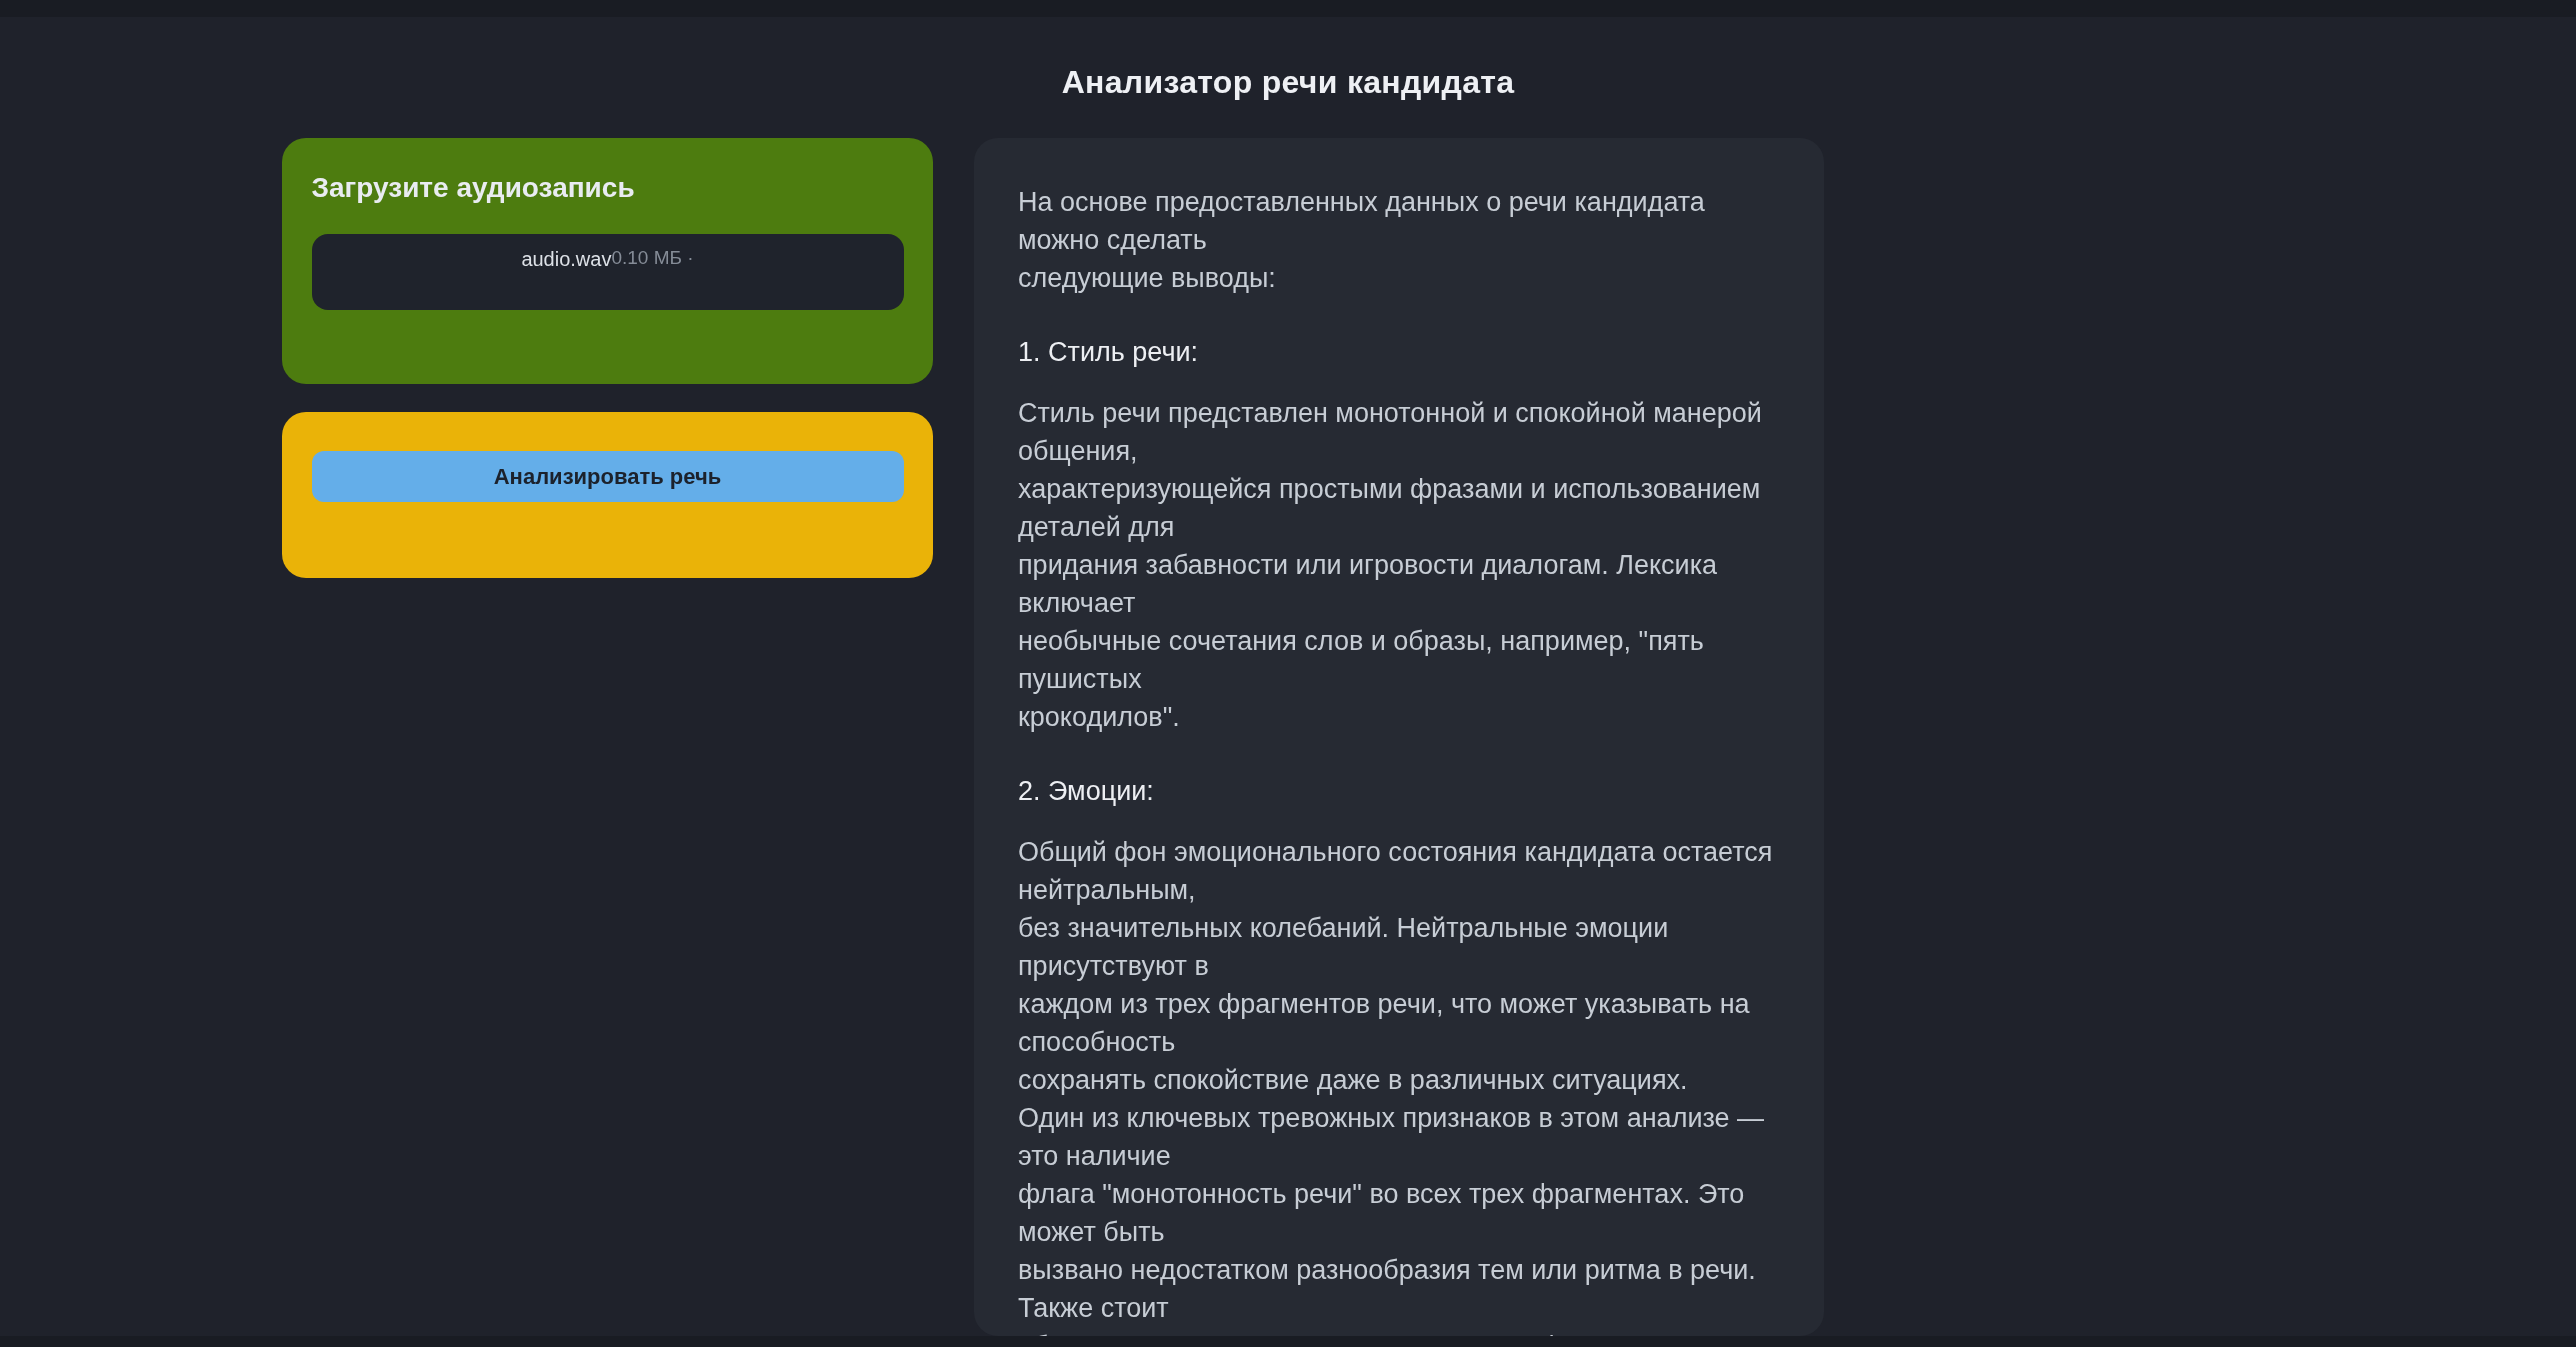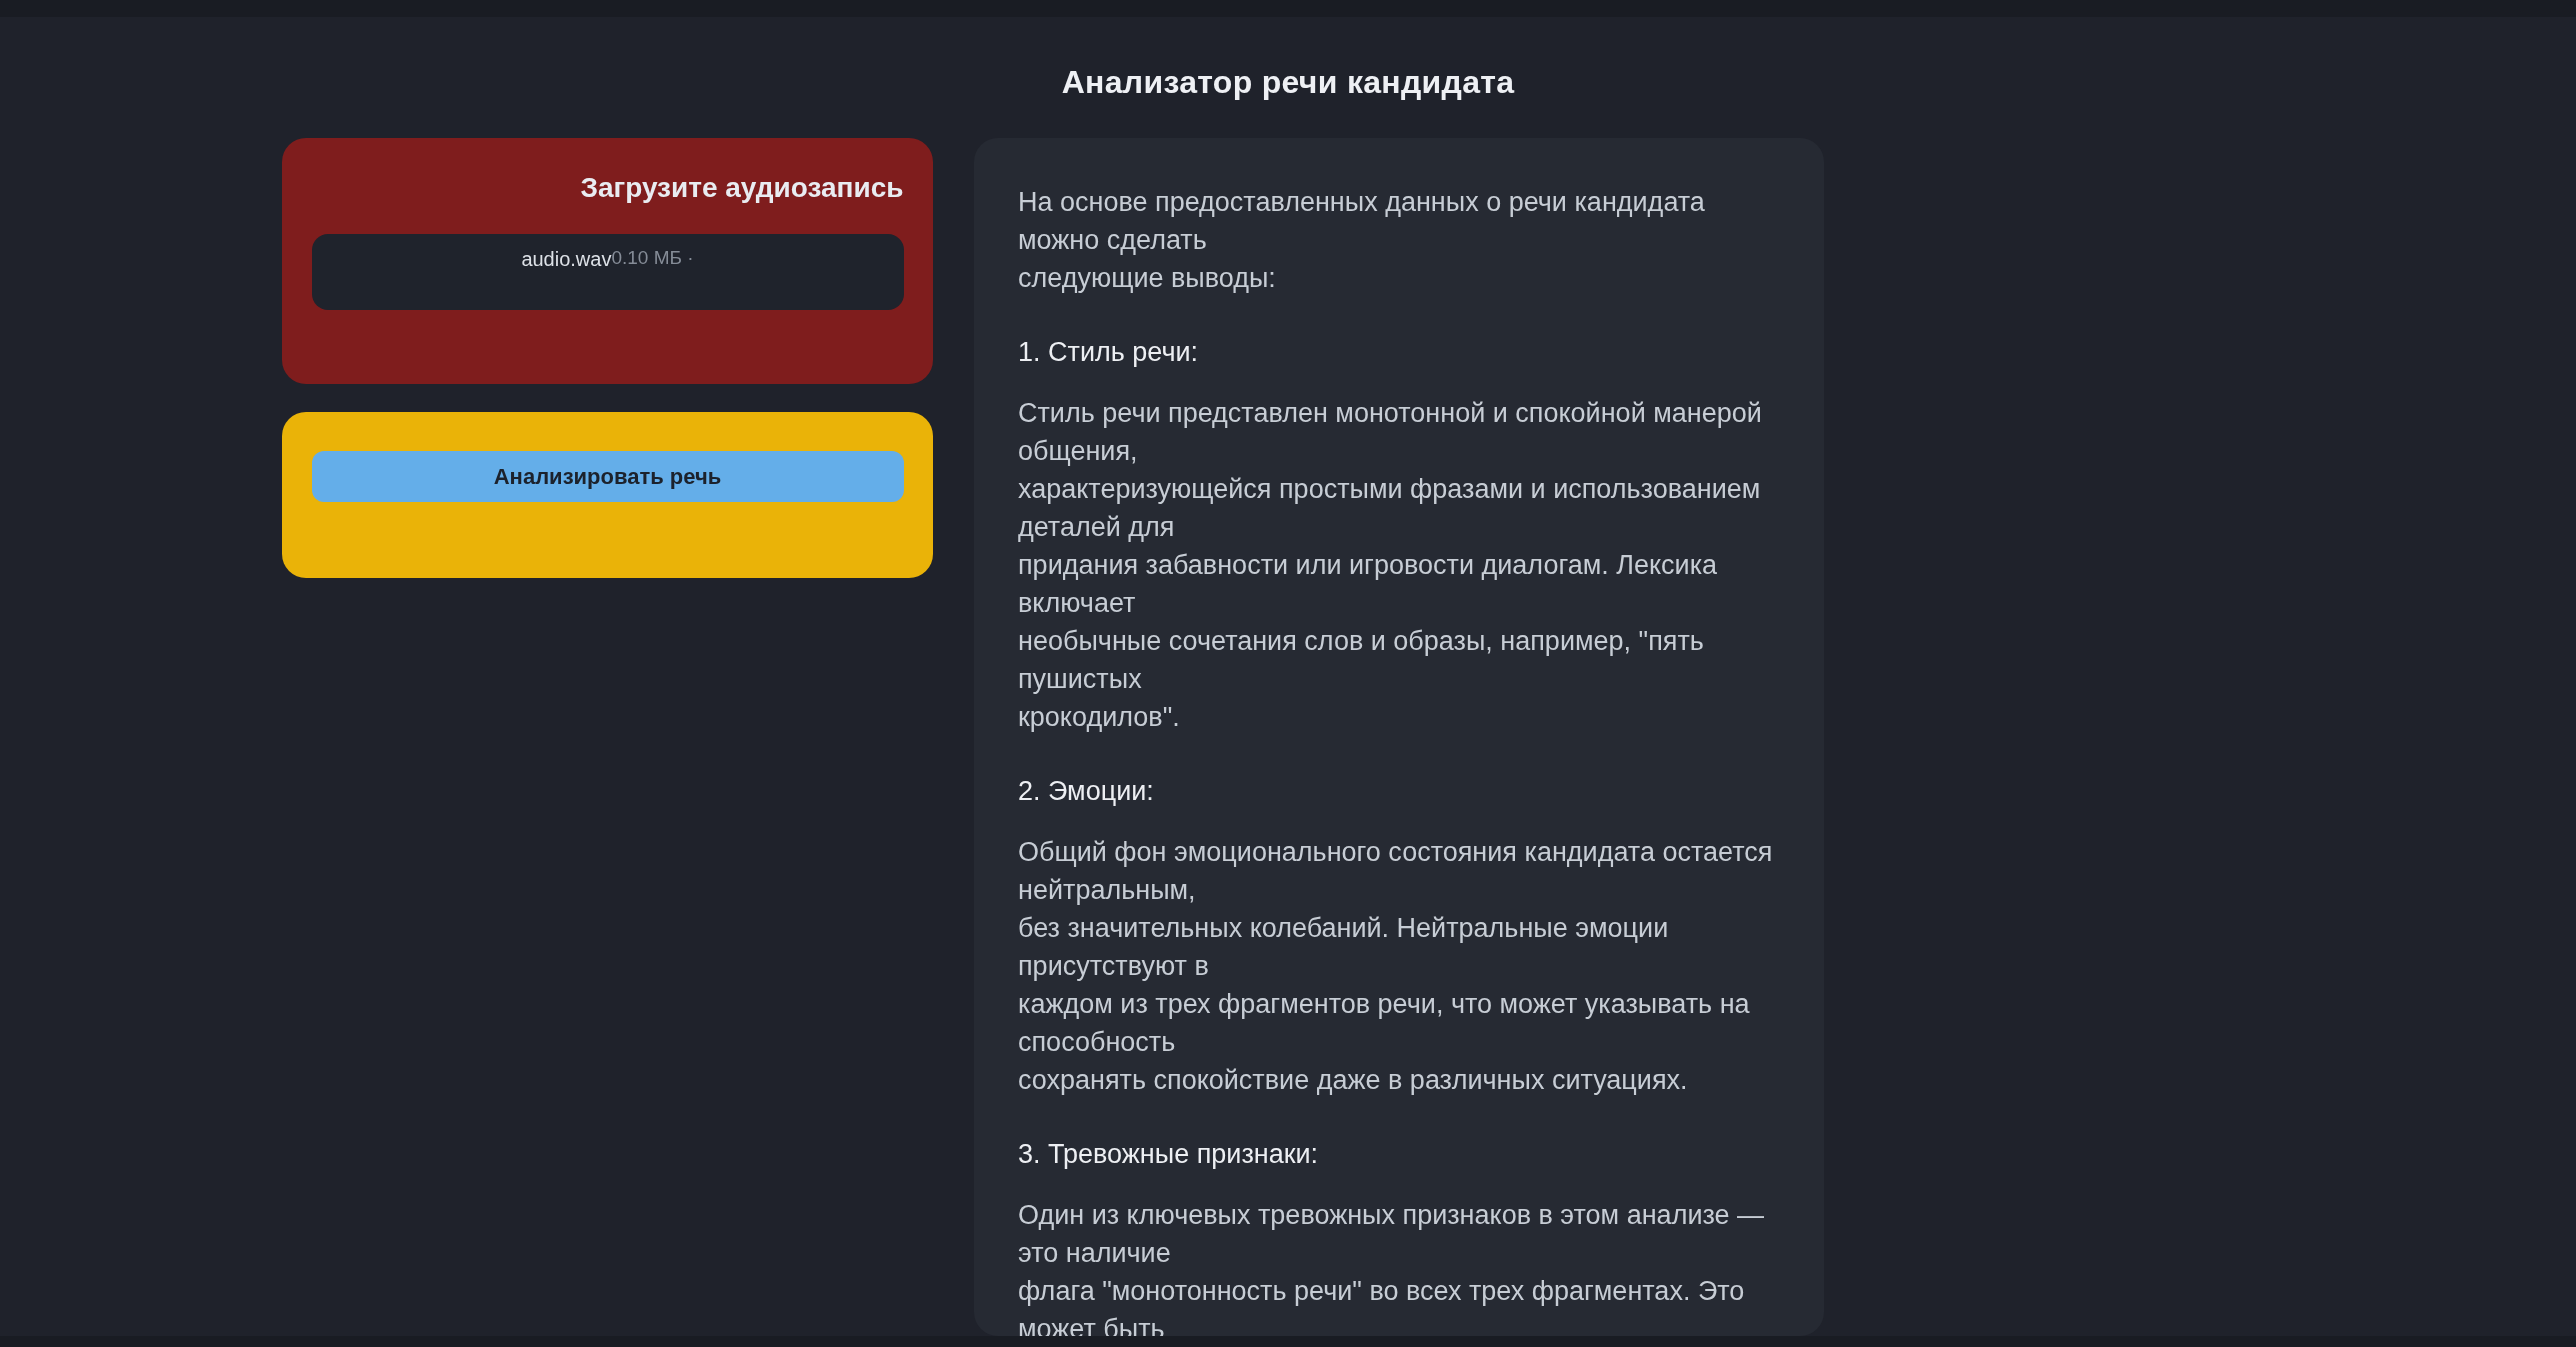--- a/index.html
+++ b/index.html
@@ -21,22 +21,22 @@
   .page-title {
     position: absolute; top: 62px; left: 0; width: 100%;
     text-align: center;
     font-size: 32px; line-height: 40px; font-weight: 700;
     color: #eef0f4; letter-spacing: 0.3px;
     margin: 0;
   }
   .upload-panel {
     position: absolute; left: 282px; top: 138px;
     width: 651px; height: 246px;
-    background: #7f1d1d; border-radius: 24px;
-    box-sizing: border-box; padding: 32px 29.5px; text-align: right;
+    background: #4d7c0f; border-radius: 24px;
+    box-sizing: border-box; padding: 32px 29.5px;
   }
   .upload-heading {
     margin: 0;
     font-size: 28px; line-height: 36px; font-weight: 700;
     color: #e9ecf1;
   }
   .file-card {
     margin-top: 28px; height: 76px;
     background: #1f232c; border-radius: 16px;
     box-sizing: border-box; padding: 10.7px 32px;
@@ -104,21 +104,20 @@
 придания забавности или игровости диалогам. Лексика включает
 необычные сочетания слов и образы, например, "пять пушистых
 крокодилов".</p>
 
   <h3>2. Эмоции:</h3>
   <p>Общий фон эмоционального состояния кандидата остается нейтральным,
 без значительных колебаний. Нейтральные эмоции присутствуют в
 каждом из трех фрагментов речи, что может указывать на способность
 сохранять спокойствие даже в различных ситуациях.</p>
 
-  <h3>3. Тревожные признаки:</h3>
   <p>Один из ключевых тревожных признаков в этом анализе — это наличие
 флага "монотонность речи" во всех трех фрагментах. Это может быть
 вызвано недостатком разнообразия тем или ритма в речи. Также стоит
 обратить внимание на отсутствие других флагов, которые могли бы
 свидетельствовать о более серьезных проблемах в общении.</p>
 
   <h3>4. Общая коммуникационная оценка:</h3>
 </main>
 
 <div class="edge-band-bottom"></div>

